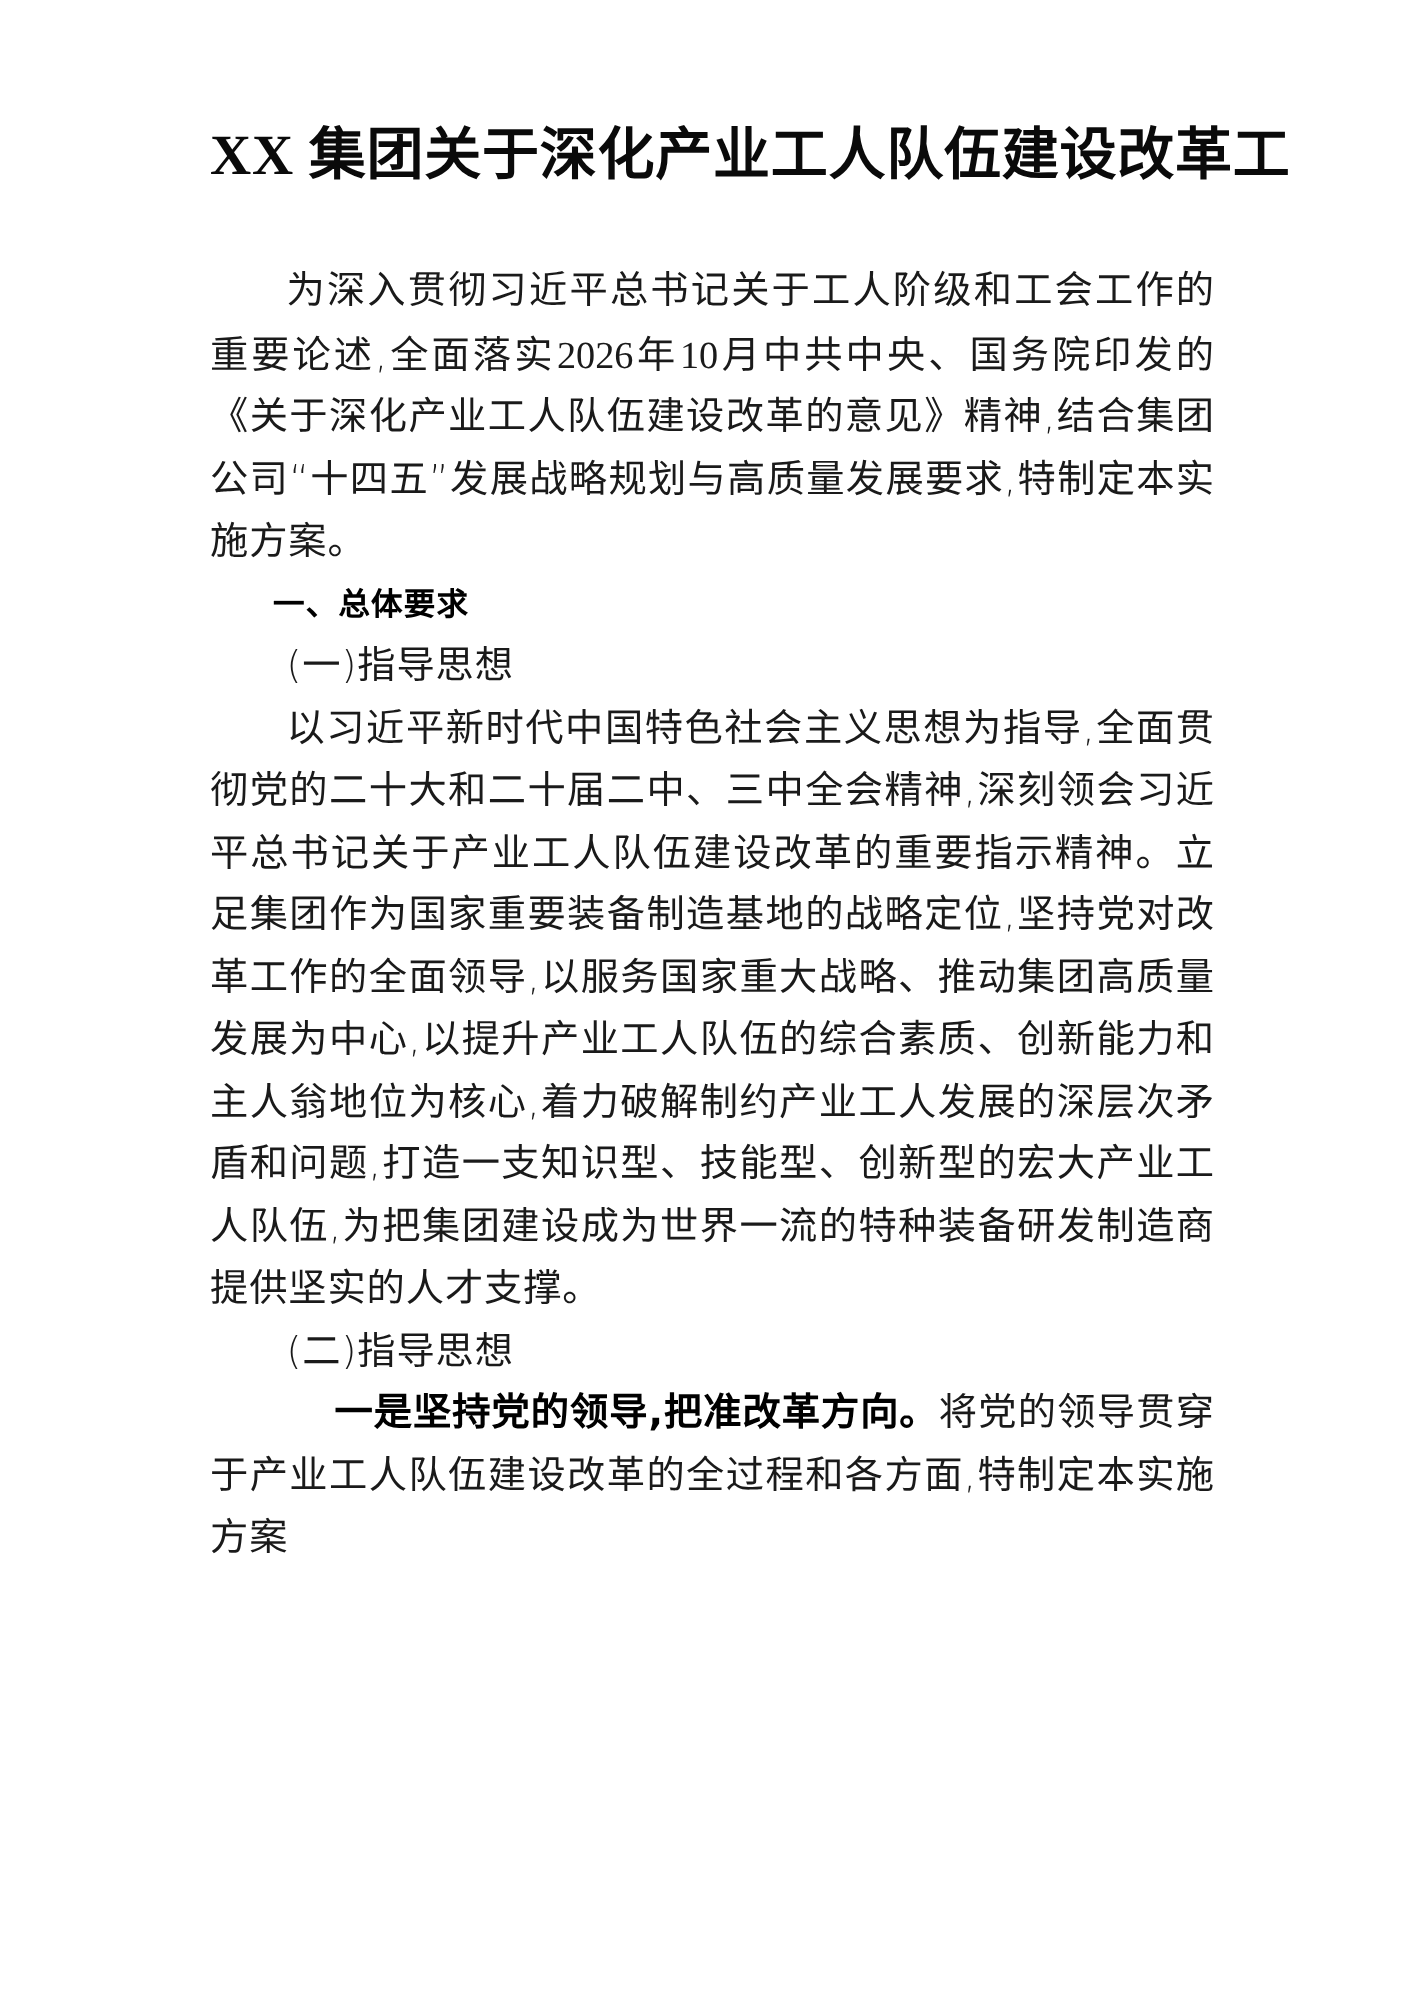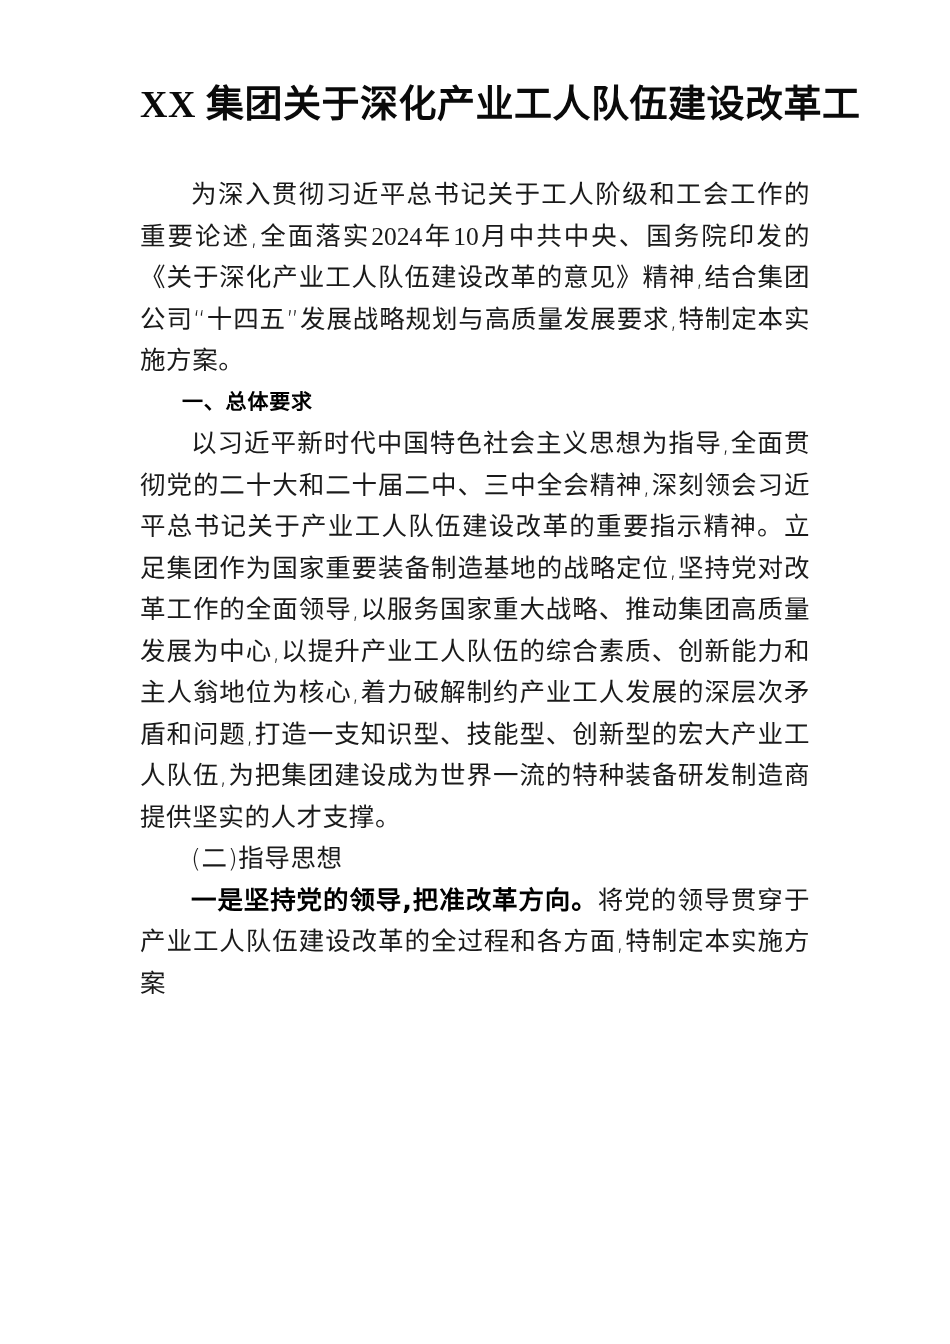--- a/index.html
+++ b/index.html
@@ -92,20 +92,21 @@
     color: #1a1a1a;
     font-weight: 350;
   }
 
   
   .lead-bold {
     font-family: "DejaVu Sans", "Liberation Sans", sans-serif;
     font-weight: bold;
     color: #000000;
     letter-spacing: 0.4px;
+    margin-left: 32px;
   }
 
   
   .latin {
     font-family: "Liberation Serif", "DejaVu Serif", serif;
     font-weight: normal;
     letter-spacing: 0;
     padding: 0 1px;
   }
 </style>
@@ -115,27 +116,30 @@
 <div class="page">
   <div class="content">
 
     <h1 class="doc-title">
       <span class="title-line">XX 集团关于深化产业工人队伍建设改革工</span>
     </h1>
 
     <div class="body-block">
 
       <p class="para">
-        <span>为深入贯彻习近平总书记关于工人阶级和工会工作的重要论述,全面落实<span class="latin">2024</span>年<span class="latin">10</span>月中共中央、国务院印发的《关于深化产业工人队伍建设改革的意见》精神,结合集团公司“十四五”发展战略规划与高质量发展要求,特制定本实施方案。</span>
+        <span>为深入贯彻习近平总书记关于工人阶级和工会工作的重要论述,全面落实<span class="latin">2026</span>年<span class="latin">10</span>月中共中央、国务院印发的《关于深化产业工人队伍建设改革的意见》精神,结合集团公司“十四五”发展战略规划与高质量发展要求,特制定本实施方案。</span>
       </p>
 
       <p class="heading-1">
         <span>一、总体要求</span>
       </p>
 
+      <p class="heading-2">
+        <span>(一)指导思想</span>
+      </p>
 
       <p class="para">
         <span>以习近平新时代中国特色社会主义思想为指导,全面贯彻党的二十大和二十届二中、三中全会精神,深刻领会习近平总书记关于产业工人队伍建设改革的重要指示精神。立足集团作为国家重要装备制造基地的战略定位,坚持党对改革工作的全面领导,以服务国家重大战略、推动集团高质量发展为中心,以提升产业工人队伍的综合素质、创新能力和主人翁地位为核心,着力破解制约产业工人发展的深层次矛盾和问题,打造一支知识型、技能型、创新型的宏大产业工人队伍,为把集团建设成为世界一流的特种装备研发制造商提供坚实的人才支撑。</span>
       </p>
 
       <p class="heading-2">
         <span>(二)指导思想</span>
       </p>
 
       <p class="para">

